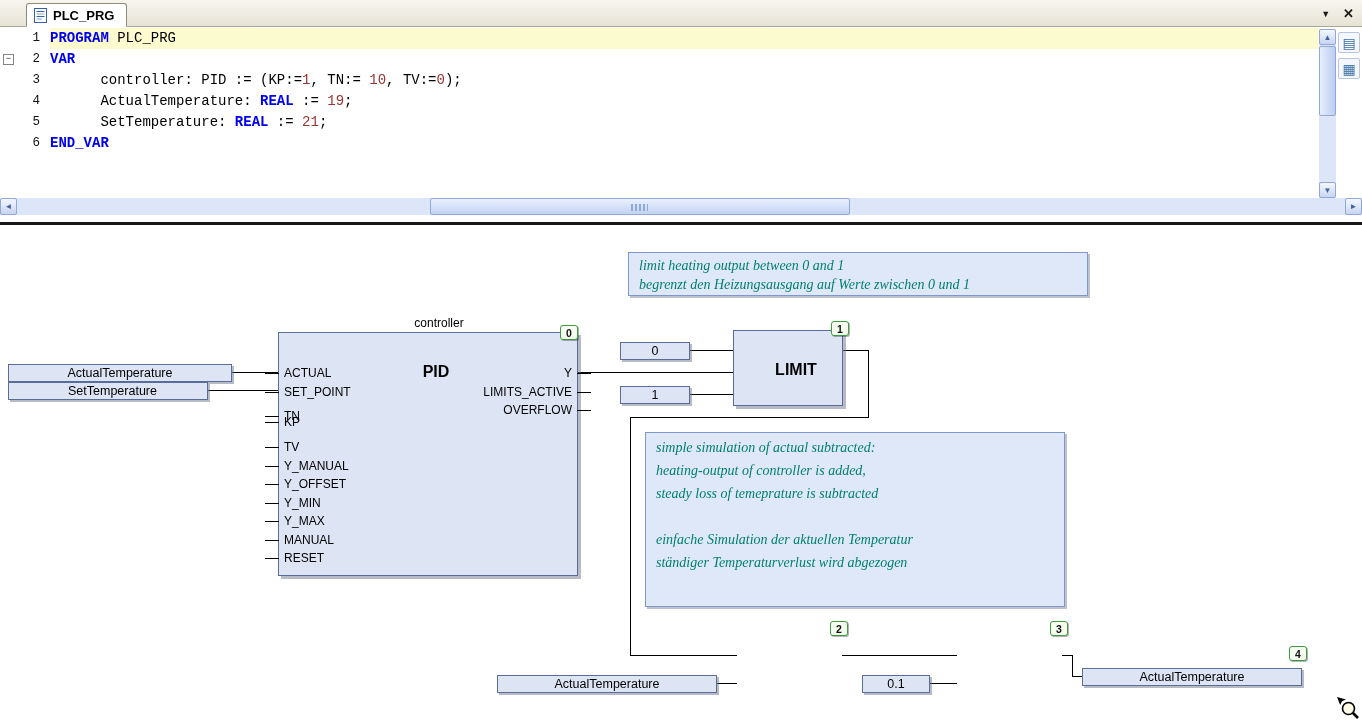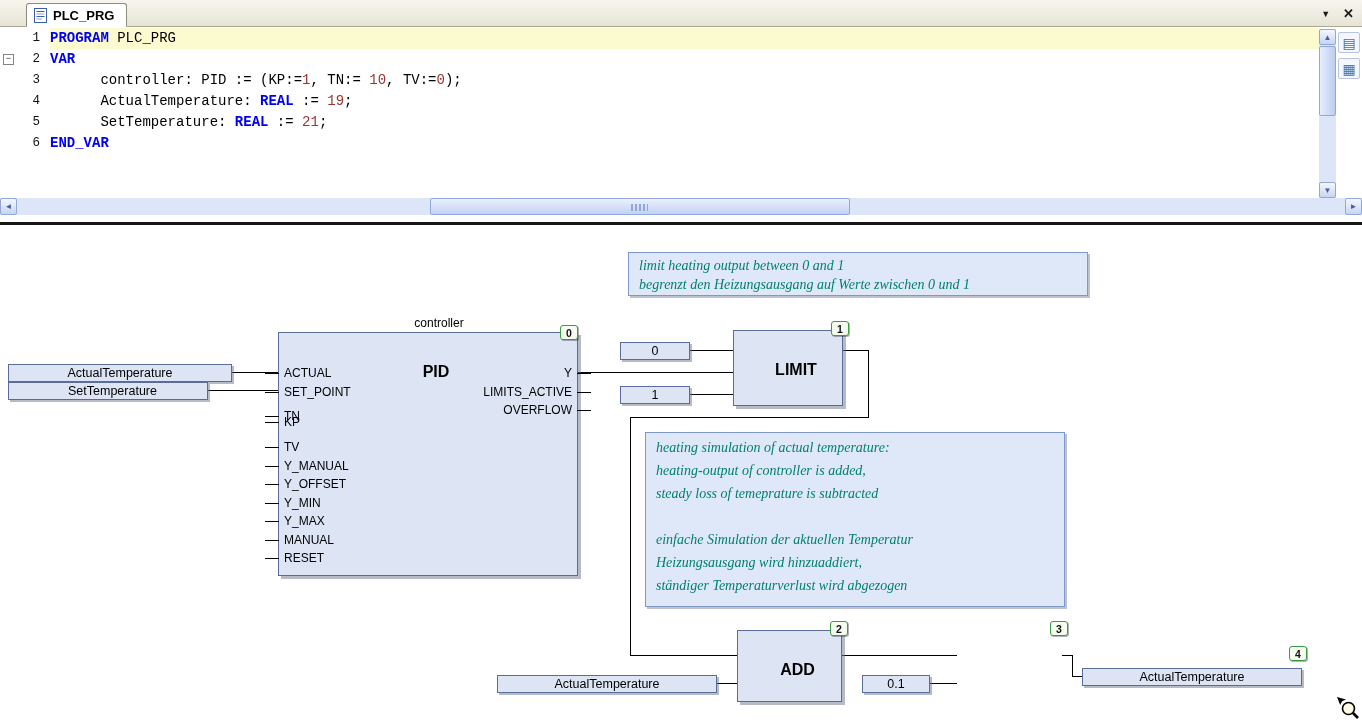--- a/index.html
+++ b/index.html
@@ -146,26 +146,25 @@
     <div class="wire" style="left:930px;top:683px;width:27px;height:1px;"></div>
     <div class="wire" style="left:1062px;top:655px;width:11px;height:1px;"></div>
     <div class="wire" style="left:1072px;top:655px;width:1px;height:22px;"></div>
     <div class="wire" style="left:1072px;top:676px;width:10px;height:1px;"></div>
 
     <div class="comment" id="comment1" style="left:628px;top:252px;width:460px;height:44px;">
         <div class="comment-line">limit heating output between 0 and 1</div>
         <div class="comment-line">begrenzt den Heizungsausgang auf Werte zwischen 0 und 1</div>
       </div>
     <div class="comment comment-big" id="comment2" style="left:645px;top:432px;width:420px;height:175px;">
-        <div class="comment-line">heating simulation of actual temperature:</div>
+        <div class="comment-line">simple simulation of actual subtracted:</div>
         <div class="comment-line">heating-output of controller is added,</div>
         <div class="comment-line">steady loss of temeprature is subtracted</div>
         <div class="comment-line">&nbsp;</div>
         <div class="comment-line">einfache Simulation der aktuellen Temperatur</div>
-        <div class="comment-line">Heizungsausgang wird hinzuaddiert,</div>
         <div class="comment-line">ständiger Temperaturverlust wird abgezogen</div>
       </div>
 
     <div class="instance-label" style="left:289px;top:316px;width:300px;">controller</div>
     <div class="fb" id="pid-block" style="left:278px;top:332px;width:300px;height:244px;">
       <div class="fb-title">PID</div>
     <div class="pin pin-in" style="top: 32px;">ACTUAL</div>
         <div class="pin pin-in" style="top: 50.5px;">SET_POINT</div>
         <div class="pin pin-in" style="top: 81px;">KP</div>
         <div class="pin pin-in" style="top: 75px;">TN</div>
@@ -185,23 +184,20 @@
     <div class="iobox" style="left:8px;top:364px;width:224px;">ActualTemperature</div>
     <div class="iobox" style="left:8px;top:382px;width:200px;padding-left:9px;">SetTemperature</div>
 
     <div class="fb" style="left:733px;top:330px;width:110px;height:76px;">
       <div class="fb-title">LIMIT</div>
     </div>
     <span class="badge" style="left:831px;top:321px;">1</span>
     <div class="iobox" style="left:620px;top:342px;width:70px;">0</div>
     <div class="iobox" style="left:620px;top:386px;width:70px;">1</div>
 
-    <div class="fb" style="left:737px;top:630px;width:105px;height:72px;">
-      <div class="fb-title">ADD</div>
-    </div>
     <span class="badge" style="left:830px;top:621px;">2</span>
     <div class="iobox" style="left:497px;top:675px;width:220px;">ActualTemperature</div>
 
     <span class="badge" style="left:1050px;top:621px;">3</span>
     <div class="iobox" style="left:862px;top:675px;width:68px;">0.1</div>
 
     <div class="iobox" style="left:1082px;top:668px;width:220px;">ActualTemperature</div>
     <span class="badge" style="left:1289px;top:646px;">4</span>
 
     <div class="zoom-btn">

